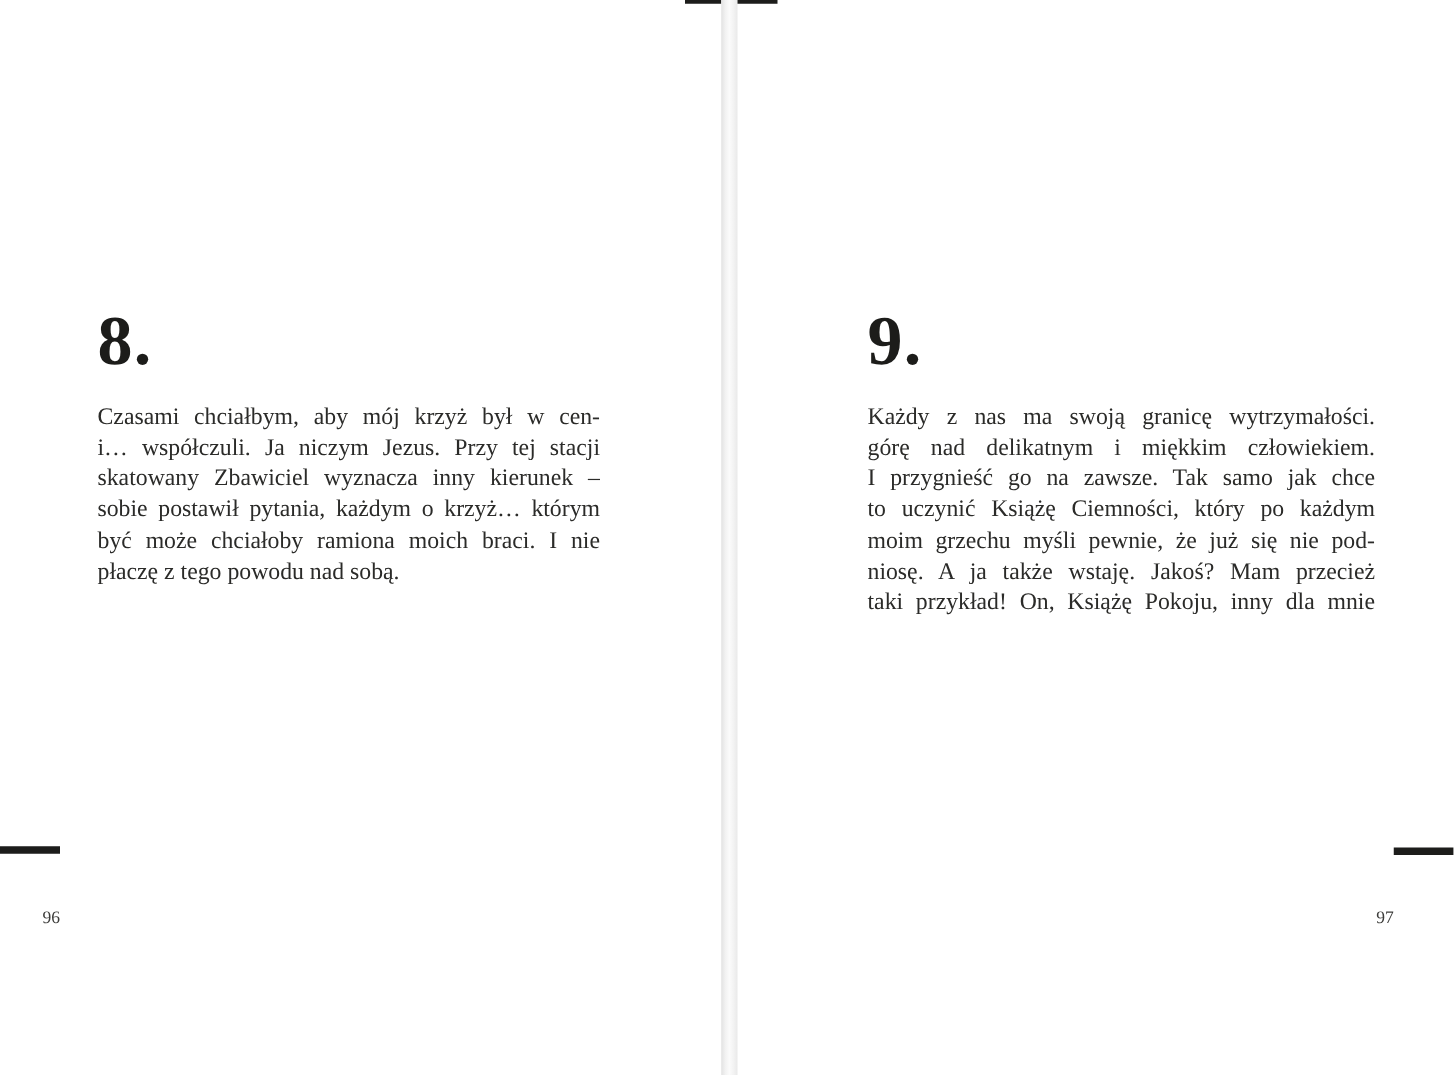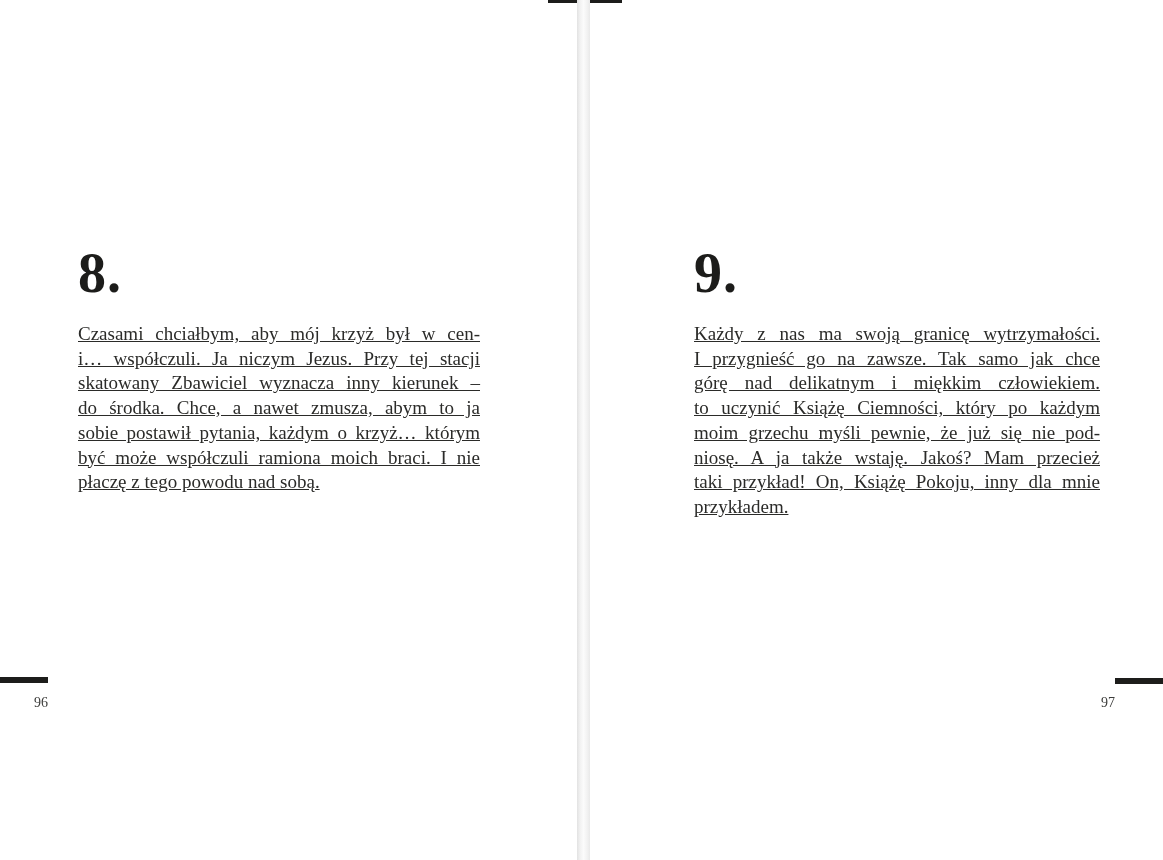--- a/index.html
+++ b/index.html
@@ -61,39 +61,38 @@
     line-height: 24.7px;
     color: #2b2b29;
   }
   .page-left  .body-text { left: 78px;  width: 402px; }
   .page-right .body-text { left: 104px; width: 406px; }
 
   .tl {
     text-align: justify;
     text-align-last: justify;
     white-space: nowrap;
-    text-decoration: underline;
   }
   .tl.tl-last {
     text-align-last: left;
   }
 
   .footer-bar {
     position: absolute;
     top: 677px;
     width: 48px;
     height: 6px;
     background: #1d1d1b;
   }
   .page-left  .footer-bar { left: 0; }
   .page-right .footer-bar { right: 0; top: 678px; }
 
   .page-num {
     position: absolute;
-    top: 694px;
+    top: 726px;
     font-size: 14px;
     line-height: 18px;
     color: #3c3c3a;
   }
   .page-left  .page-num { left: 0; width: 48px; text-align: right; }
   .page-right .page-num { right: 31px; width: 48px; text-align: center; }
 </style>
 </head>
 <body>
 
@@ -102,38 +101,36 @@
   <div class="top-mark left"></div>
   <div class="spine"></div>
   <div class="top-mark right"></div>
 
   <section class="page page-left">
     <h2 class="chapter-num">8.</h2>
     <div class="body-text">
       <div class="tl">Czasami chciałbym, aby mój krzyż był w cen-</div>
       <div class="tl">i… współczuli. Ja niczym Jezus. Przy tej stacji</div>
       <div class="tl">skatowany Zbawiciel wyznacza inny kierunek –</div>
-      <div class="tl">do środka. Chce, a nawet zmusza, abym to ja</div>
       <div class="tl">sobie postawił pytania, każdym o krzyż… którym</div>
-      <div class="tl">być może współczuli ramiona moich braci. I nie</div>
+      <div class="tl">być może chciałoby ramiona moich braci. I nie</div>
       <div class="tl tl-last">płaczę z tego powodu nad sobą.</div>
     </div>
     <div class="footer-bar"></div>
     <div class="page-num">96</div>
   </section>
 
   <section class="page page-right">
     <h2 class="chapter-num">9.</h2>
     <div class="body-text">
       <div class="tl">Każdy z nas ma swoją granicę wytrzymałości.</div>
+      <div class="tl">górę nad delikatnym i miękkim człowiekiem.</div>
       <div class="tl">I przygnieść go na zawsze. Tak samo jak chce</div>
-      <div class="tl">górę nad delikatnym i miękkim człowiekiem.</div>
       <div class="tl">to uczynić Książę Ciemności, który po każdym</div>
       <div class="tl">moim grzechu myśli pewnie, że już się nie pod-</div>
       <div class="tl">niosę. A ja także wstaję. Jakoś? Mam przecież</div>
       <div class="tl">taki przykład! On, Książę Pokoju, inny dla mnie</div>
-      <div class="tl tl-last">przykładem.</div>
     </div>
     <div class="footer-bar"></div>
     <div class="page-num">97</div>
   </section>
 
 </div>
 
 </body></html>

